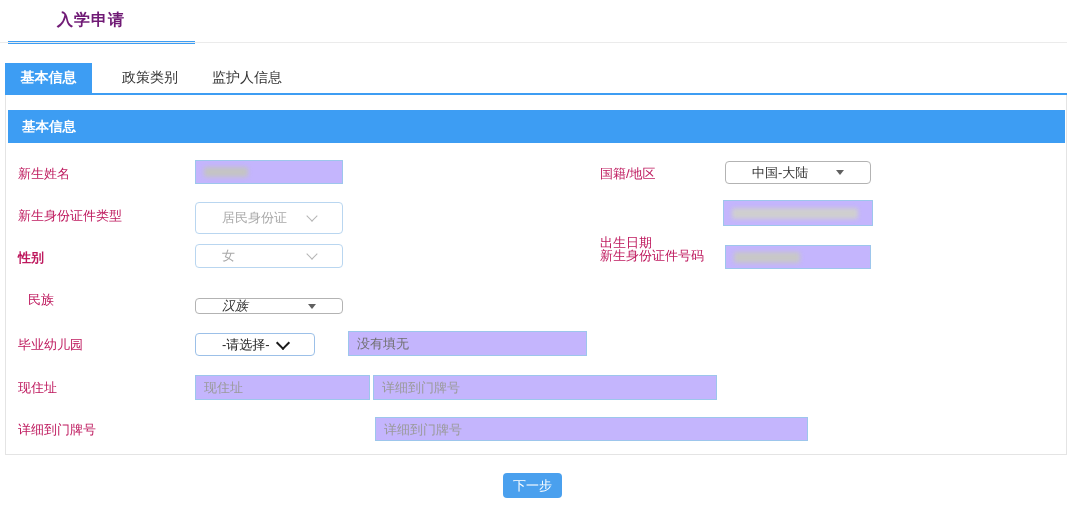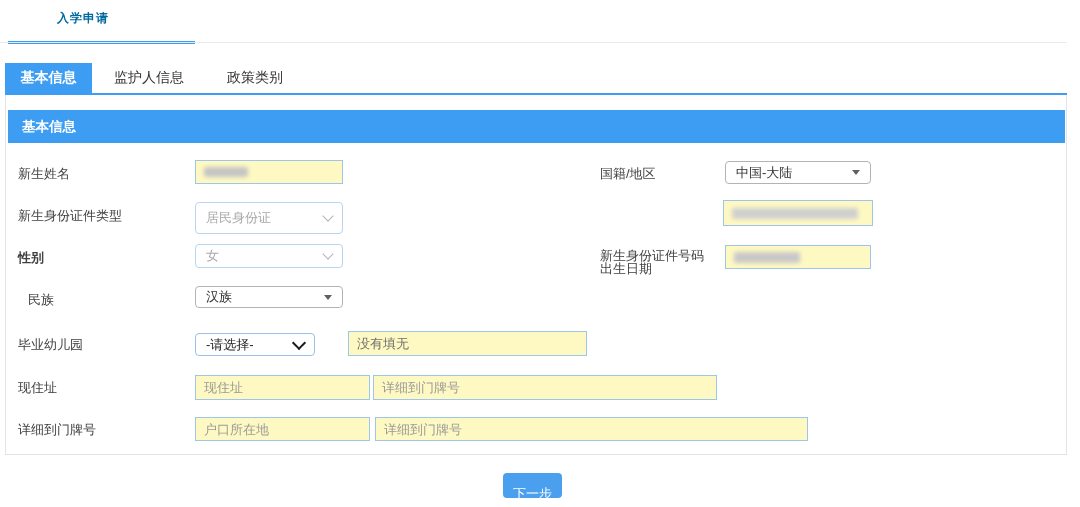--- a/index.html
+++ b/index.html
@@ -1,65 +1,65 @@
 <!DOCTYPE html>
 <html><head>
 <meta charset="utf-8">
 <style>
   html,body{margin:0;padding:0;background:#fff;}
   body{font-family:"Liberation Sans","DejaVu Sans",sans-serif;}
   .page{position:relative;width:1080px;height:507px;background:#fff;overflow:hidden;}
   .abs{position:absolute;}
 
   
-  .page-title{left:57px;top:10px;font-size:12px;font-weight:bold;color:#0369a1;letter-spacing:1px;}
+  .page-title{left:57px;top:10px;font-size:16px;font-weight:bold;color:#701a75;letter-spacing:1px;}
   .title-underline-blue{left:8px;top:41px;width:187px;height:3px;background:#3d9df3;}
   .title-underline-gray{left:0;top:42px;width:1067px;height:1px;background:#ebebeb;}
 
   
   .tabstrip{left:5px;top:63px;width:1062px;height:30px;border-bottom:2px solid #3d9df3;display:flex;}
   .tab{height:30px;display:flex;align-items:center;justify-content:center;font-size:14px;color:#333;cursor:pointer;}
   .tab.active{background:#3d9df3;color:#fff;font-weight:bold;width:87px;}
   .tab.t2{width:96px;margin-left:9px;}
   .tab.t3{width:80px;margin-left:18px;}
 
   
   .panel{left:5px;top:95px;width:1062px;height:360px;background:#fff;border:1px solid #e4e4e4;border-top:none;box-sizing:border-box;}
   .section-bar{left:8px;top:110px;width:1057px;height:33px;background:#3d9df3;color:#fff;font-size:13.5px;font-weight:bold;line-height:33px;padding-left:14px;box-sizing:border-box;}
 
   
-  .flabel{font-size:13px;color:#404040;white-space:nowrap;}
-  .tbox{box-sizing:border-box;border:1px solid #9dc6ec;border-radius:0;background:#fef9c3;font-size:13px;color:#555;padding:0 8px;outline:none;font-family:inherit;}
+  .flabel{font-size:13px;color:#be185d;white-space:nowrap;}
+  .tbox{box-sizing:border-box;border:1px solid #9dc6ec;border-radius:0;background:#c4b5fd;font-size:13px;color:#555;padding:0 8px;outline:none;font-family:inherit;}
   .tbox::placeholder{color:#9a9a9a;opacity:1;}
   .tbox.ph-dark::placeholder{color:#6f6f6f;}
-  .selbox{box-sizing:border-box;border-radius:4px;background:#fff;font-size:13px;display:flex;align-items:center;justify-content:space-between;padding:0 10px;cursor:pointer;}
+  .selbox{box-sizing:border-box;border-radius:4px;background:#fff;font-size:13px;display:flex;align-items:center;justify-content:space-between;padding:0 26px;cursor:pointer;}
   .sel-disabled{border:1px solid #b9d6f0;color:#a9a9a9;cursor:default;}
   .sel-custom{border:1px solid #b3b3b3;color:#333;}
   .sel-native{border:1px solid #9cc0e8;color:#222;}
   .chev{width:7px;height:7px;border-right:1.6px solid #b5b5b5;border-bottom:1.6px solid #b5b5b5;transform:rotate(45deg);margin-top:-4px;flex:none;}
   .chev.dark{border-color:#1a1a1a;border-width:2.2px;width:8px;height:8px;}
   .caret{width:0;height:0;border-left:4px solid transparent;border-right:4px solid transparent;border-top:5px solid #606060;flex:none;}
   .redacted{background:#c4c4c4;filter:blur(2px);border-radius:2px;}
 
   
-  .next-btn{left:503px;top:473px;width:59px;height:25px;background:#4aa0ee;border:none;border-radius:4px;color:#fff;font-size:13px;cursor:pointer;font-family:inherit;line-height:25px;text-align:center;padding:8px;}
+  .next-btn{left:503px;top:473px;width:59px;height:25px;background:#4aa0ee;border:none;border-radius:4px;color:#fff;font-size:13px;cursor:pointer;font-family:inherit;line-height:25px;text-align:center;padding:0;}
 </style>
 </head>
 <body>
 
 <div class="page">
 
   <div class="abs page-title">入学申请</div>
   <div class="abs title-underline-blue"></div>
   <div class="abs title-underline-gray"></div>
 
   <div class="abs tabstrip">
     <div class="tab active">基本信息</div>
+    <div class="tab t3">政策类别</div>
     <div class="tab t2">监护人信息</div>
-    <div class="tab t3">政策类别</div>
   </div>
 
   <div class="abs panel"></div>
   <div class="abs section-bar">基本信息</div>
 
   <div class="abs flabel" style="left:18px;top:165px;">新生姓名</div>
   <div class="abs tbox" style="left:195px;top:160px;width:148px;height:24px;display:flex;align-items:center;">
     <span class="redacted" style="width:44px;height:10px;"></span>
   </div>
 
@@ -79,41 +79,40 @@
   <div class="abs tbox" style="left:723px;top:200px;width:150px;height:26px;display:flex;align-items:center;">
     <span class="redacted" style="width:126px;height:11px;background:#cfcfcf;"></span>
   </div>
 
   <div class="abs flabel" style="left:18px;top:249px;font-weight:bold;">性别</div>
   <div class="abs selbox sel-disabled" style="left:195px;top:244px;width:148px;height:24px;">
     <span>女</span>
     <span class="chev"></span>
   </div>
 
-  <div class="abs flabel" style="left:600px;top:260px;">出生日期</div>
+  <div class="abs flabel" style="left:600px;top:234px;">出生日期</div>
   <div class="abs tbox" style="left:725px;top:245px;width:146px;height:24px;display:flex;align-items:center;">
     <span class="redacted" style="width:66px;height:11px;background:#c8c8c8;"></span>
   </div>
 
   <div class="abs flabel" style="left:28px;top:291px;font-family:Liberation Mono, monospace;">民族</div>
-  <div class="abs selbox sel-custom" style="left:195px;top:286px;width:148px;height:22px;">
+  <div class="abs selbox sel-custom" style="left:195px;top:298px;width:148px;height:16px;font-style:italic;">
     <span>汉族</span>
     <span class="caret"></span>
   </div>
 
   <div class="abs flabel" style="left:18px;top:336px;">毕业幼儿园</div>
   <div class="abs selbox sel-native" style="left:195px;top:333px;width:120px;height:23px;">
     <span>-请选择-</span>
     <span class="chev dark"></span>
   </div>
   <input class="abs tbox ph-dark" style="left: 348px; top: 331px; width: 239px; height: 25px;" placeholder="没有填无">
 
   <div class="abs flabel" style="left:18px;top:379px;">现住址</div>
   <input class="abs tbox" style="left: 195px; top: 375px; width: 175px; height: 25px;" placeholder="现住址">
   <input class="abs tbox" style="left: 373px; top: 375px; width: 344px; height: 25px;" placeholder="详细到门牌号">
 
   <div class="abs flabel" style="left:18px;top:421px;">详细到门牌号</div>
-  <input class="abs tbox" style="left: 195px; top: 417px; width: 175px; height: 24px;" placeholder="户口所在地">
   <input class="abs tbox" style="left: 375px; top: 417px; width: 433px; height: 24px;" placeholder="详细到门牌号">
 
   <button class="abs next-btn">下一步</button>
 
 </div>
 
 </body></html>

